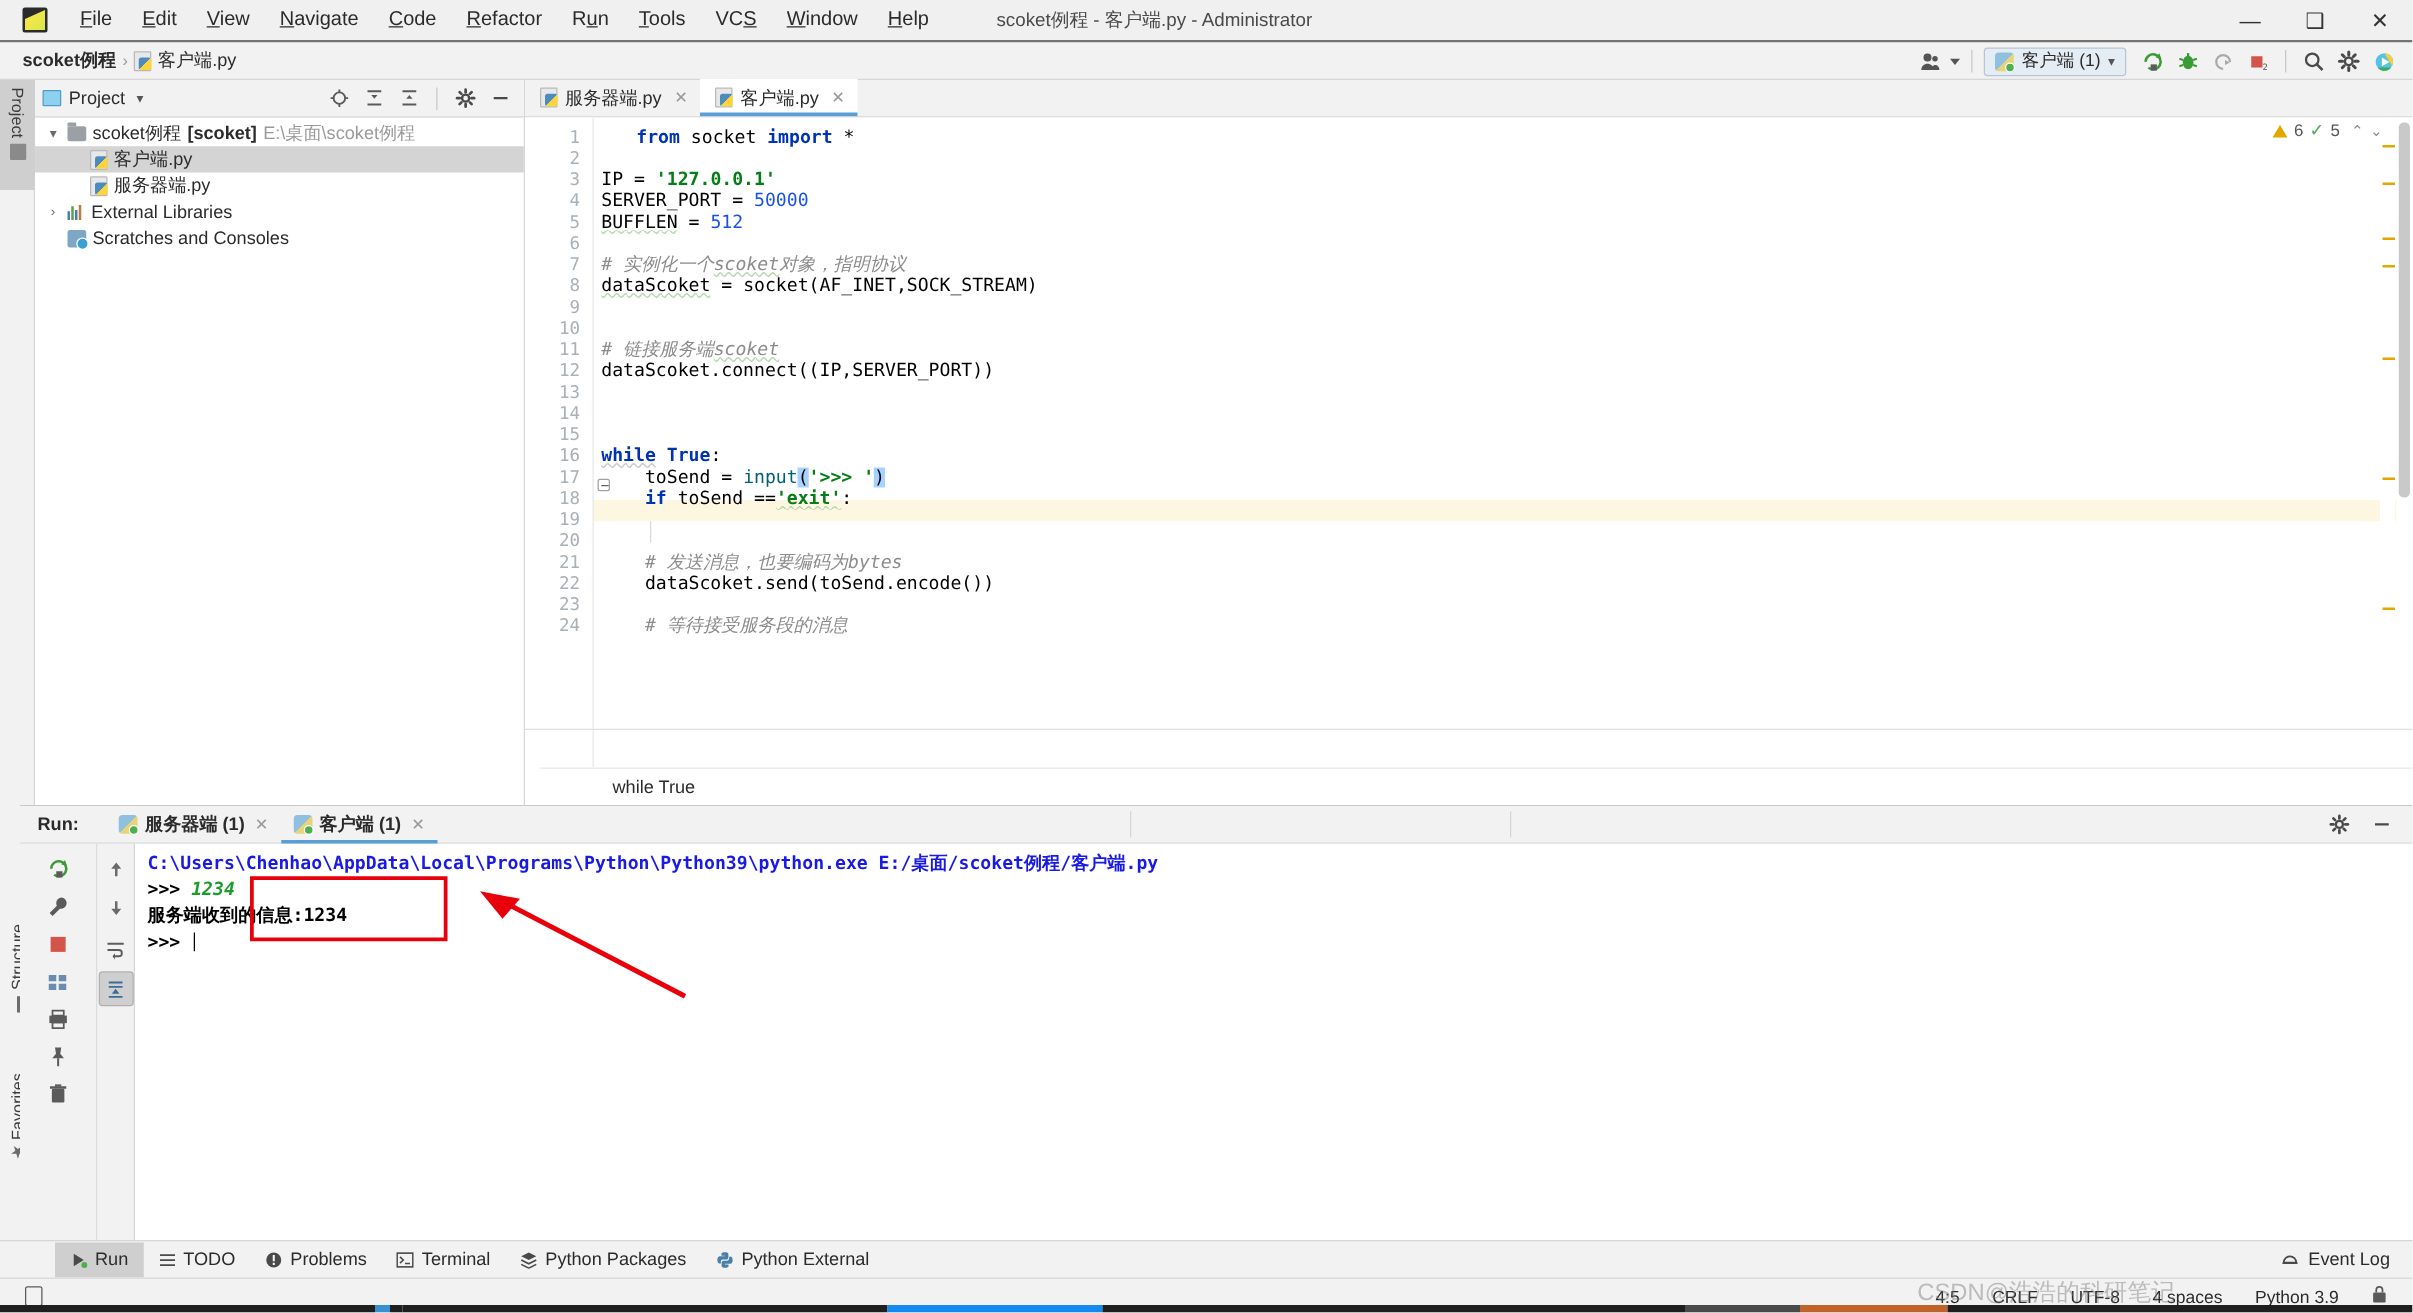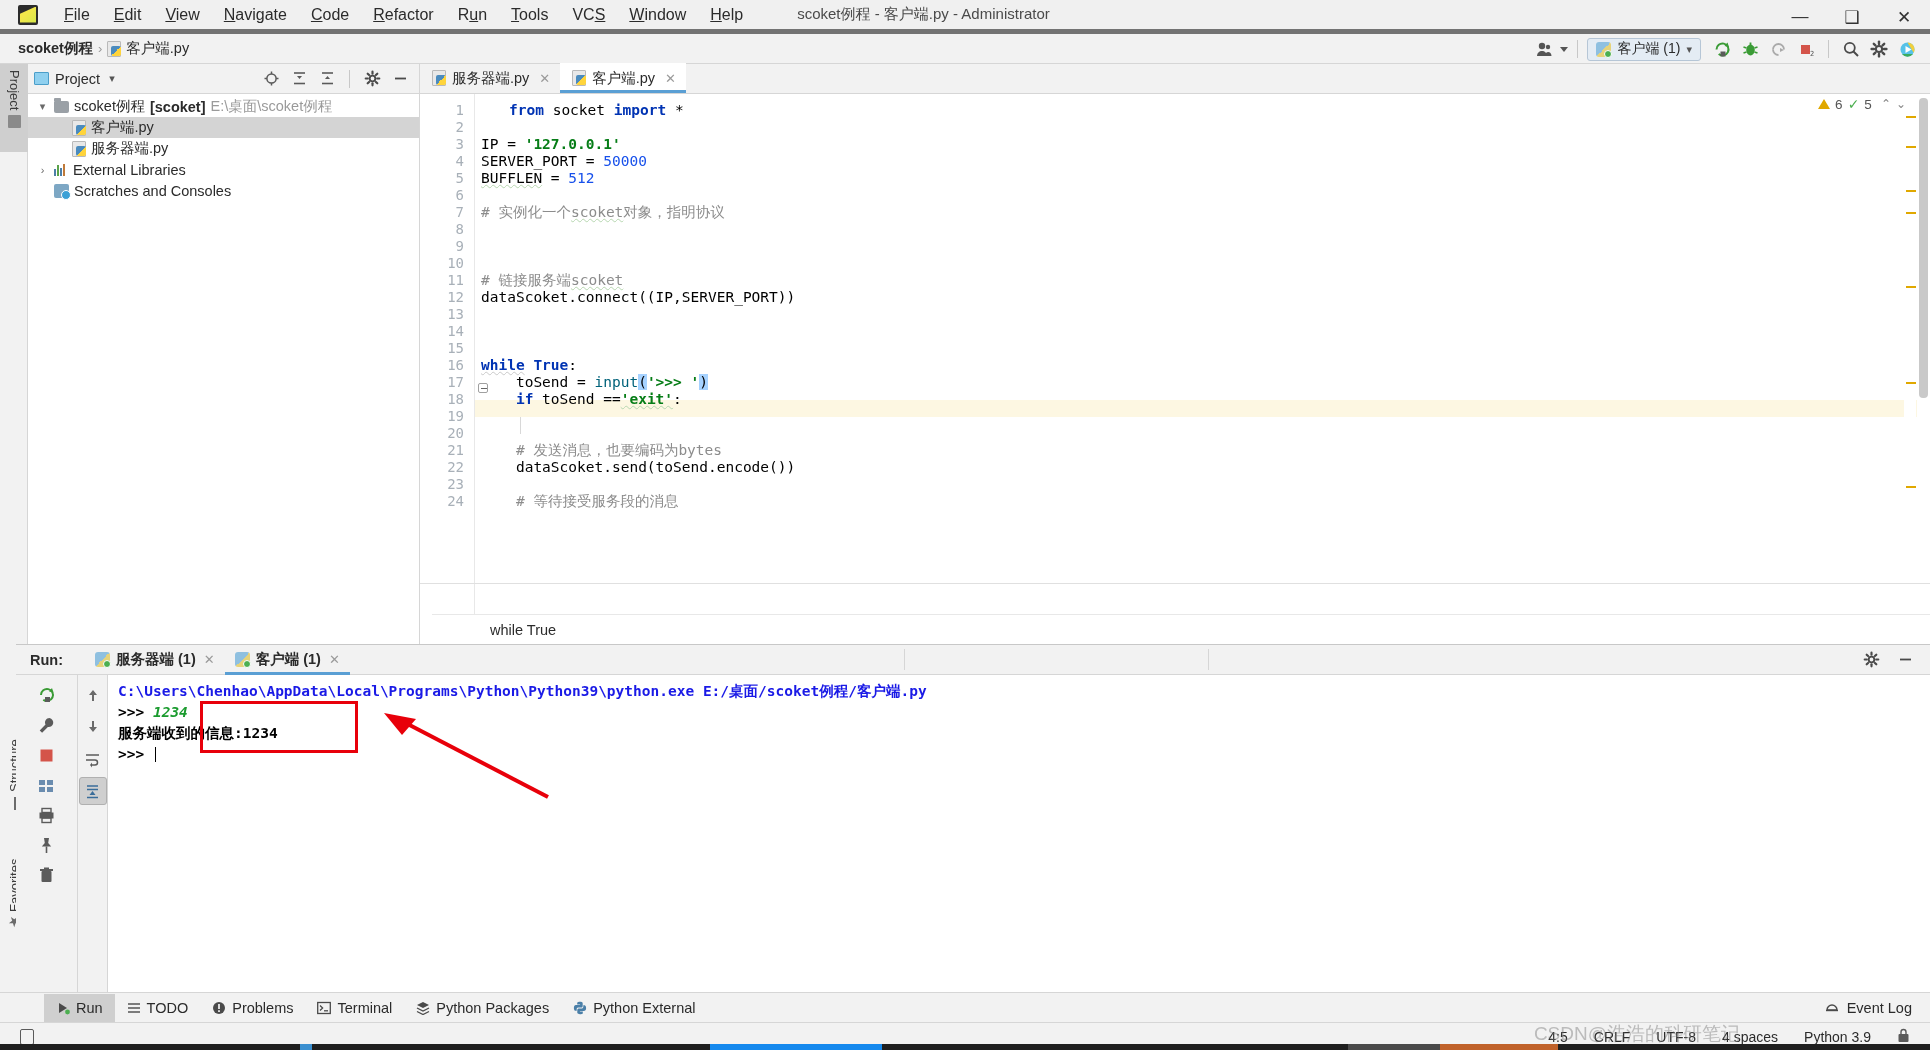--- a/index.html
+++ b/index.html
@@ -9,21 +9,21 @@
     background: #f2f2f2;
     overflow: hidden;
     -webkit-font-smoothing: antialiased;
   }
   #app { position: relative; width: 1930px; height: 1050px; background: #ffffff; }
 
   
   .titlebar {
     position: absolute; left: 0; top: 0; width: 1930px; height: 34px;
     background: #f0f0f0; display: flex; align-items: center;
-    border-bottom: 5px solid #737373;
+    border-bottom: 2px solid #737373;
   }
   .app-logo {
     width: 20px; height: 20px; margin-left: 18px; margin-right: 14px;
     background: linear-gradient(135deg,#2b2b2b 0%,#2b2b2b 100%);
     border-radius: 2px; position: relative; flex: none;
   }
   .app-logo::after {
     content: ""; position: absolute; left: 2px; top: 2px; width: 16px; height: 16px;
     background: linear-gradient(135deg,#f2e74a 40%, #d6e84a 100%);
     clip-path: polygon(0 45%, 100% 0, 100% 100%, 0 100%);
@@ -193,21 +193,21 @@
   .codelines { position: absolute; left: 55px; top: 0; right: 170px; bottom: 0; }
   .cline {
     position: absolute; left: 6px; right: 0; height: 17px; line-height: 17px;
     font-family: "DejaVu Sans Mono", "Liberation Mono", monospace;
     font-size: 14.5px; white-space: pre; color: #000;
   }
   .hl-row { position: absolute; left: 0; right: 0; height: 17px; background: #fdf7e2; }
   .kw { color: #0033b3; font-weight: bold; }
   .str { color: #067d17; font-weight: bold; }
   .num { color: #1750eb; }
-  .cmt { color: #8c8c8c; }
+  .cmt { color: #8c8c8c; font-style: italic; }
   .fn  { color: #00627a; }
   .sel-bg { background: #a6d2ff; }
   .squig {
     text-decoration: underline; text-decoration-style: wavy;
     text-decoration-color: #b7d7b0; text-decoration-thickness: 1px;
   }
   .squig-gray {
     text-decoration: underline; text-decoration-style: wavy;
     text-decoration-color: #c9c9c9; text-decoration-thickness: 1px;
   }
@@ -613,20 +613,21 @@
       <div class="indent-guide" style="left:100px; top:323px; height:17px;"></div>
 
       <div class="codelines">
         <div class="cline" style="top:8px;margin-left:28px;"><span class="kw">from</span> socket <span class="kw">import</span> *</div>
         <div class="cline" style="top:25px;"></div>
         <div class="cline" style="top:42px;">IP = <span class="str">'127.0.0.1'</span></div>
         <div class="cline" style="top:59px;">SERVER_PORT = <span class="num">50000</span></div>
         <div class="cline" style="top:76px;"><span class="squig">BUFFLEN</span> = <span class="num">512</span></div>
         <div class="cline" style="top:93px;"></div>
         <div class="cline cmt" style="top:110px;"># 实例化一个<span class="squig">scoket</span>对象，指明协议</div>
+        <div class="cline" style="top:127px;"><span class="squig">dataScoket</span> = socket(AF_INET,SOCK_STREAM)</div>
         <div class="cline" style="top:144px;"></div>
         <div class="cline" style="top:161px;"></div>
         <div class="cline cmt" style="top:178px;"># 链接服务端<span class="squig">scoket</span></div>
         <div class="cline" style="top:195px;">dataScoket.connect((IP,SERVER_PORT))</div>
         <div class="cline" style="top:212px;"></div>
         <div class="cline" style="top:229px;"></div>
         <div class="cline" style="top:246px;"></div>
         <div class="cline" style="top:263px;"><span class="kw squig-gray">while</span> <span class="kw">True</span>:</div>
         <div class="cline" style="top:280px;">    toSend = <span class="fn">input</span><span class="sel-bg">(</span><span class="str">'&gt;&gt;&gt; '</span><span class="sel-bg">)</span></div>
         <div class="cline" style="top:297px;">    <span class="kw">if</span> toSend ==<span class="str squig">'exit'</span>:</div>

